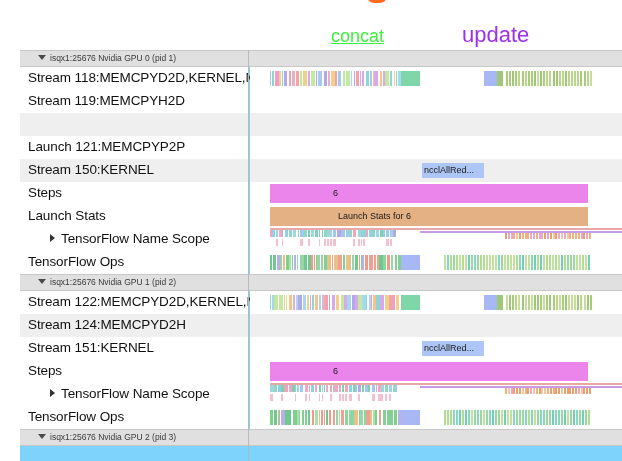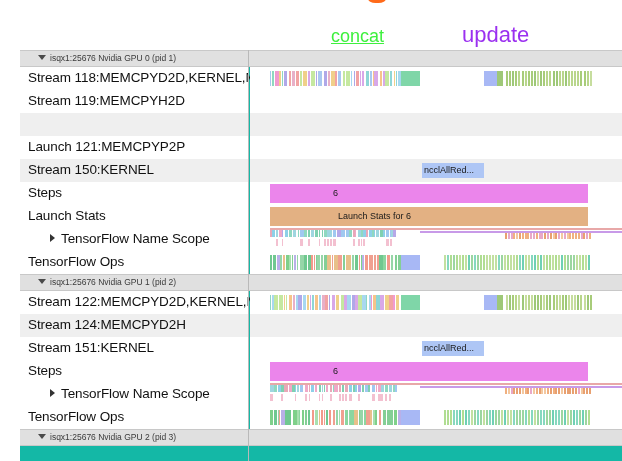--- a/index.html
+++ b/index.html
@@ -21,21 +21,21 @@
     background:#ff6a1a;border-radius:50%/60%;}
 
   .box{position:absolute;box-sizing:border-box;background:transparent;}
   #box-concat{left:401px;top:55px;width:19px;height:406px;border:2.5px solid #3ef03e;}
   #box-split{left:484px;top:55px;width:17px;height:406px;border:2.5px solid #9b30f0;}
   #box-weight{left:506px;top:52px;width:51px;height:409px;border:2px solid #cfe8c2;}
   #box-nccl{left:420px;top:146px;width:64px;height:28px;border:1.5px solid #6b9ad6;}
 
   
   #viewer{position:absolute;left:20px;top:50px;width:602px;height:411px;
-          background:#14b8a6;overflow:hidden;}
+          background:#7dd3fc;overflow:hidden;}
 
   .grp{position:relative;height:15px;background:#e0e0e0;
        border-top:1px solid #c8c8c8;border-bottom:1px solid #c8c8c8;}
   .grp .tri{position:absolute;left:18px;top:4px;width:0;height:0;
        border-left:4px solid transparent;border-right:4px solid transparent;
        border-top:5px solid #4a4a4a;}
   .grp .gtxt{position:absolute;left:30px;top:2px;font-size:8.5px;color:#3a3a3a;}
 
   .row{position:relative;height:23px;}
   .row .lbl{position:absolute;left:8px;top:3px;font-size:13.5px;color:#111;

